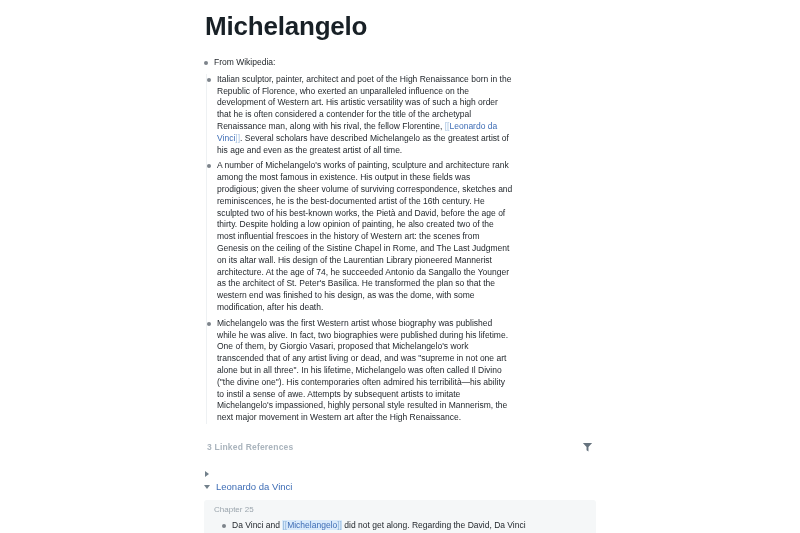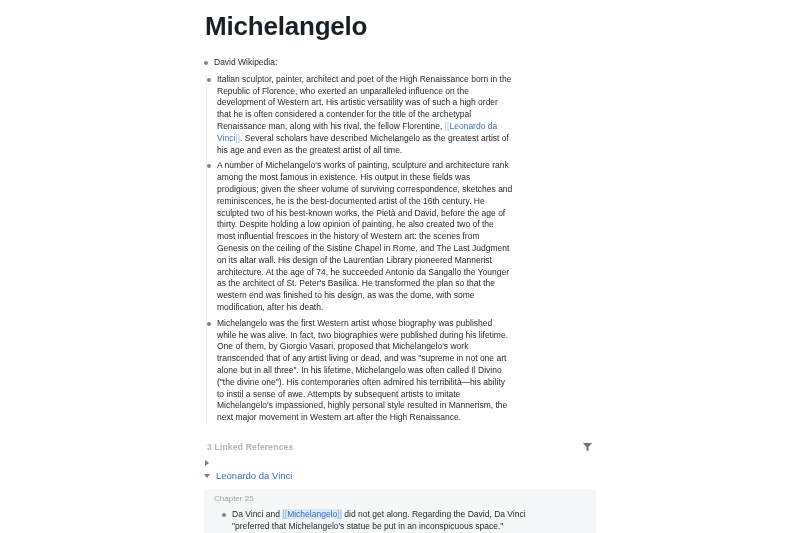--- a/index.html
+++ b/index.html
@@ -33,21 +33,21 @@
 
   .seg-bracket{color:#a9c3e2;}
   .seg-link{color:#3e6db5;cursor:pointer;}
   .seg-hl-bracket{color:#8fb4da;background:#d9eafb;cursor:pointer;}
   .seg-hl-link{color:#3e6db5;background:#d9eafb;cursor:pointer;}
 
   
   .linked-refs{margin-top:18px;}
   .refs-header{
     display:flex;align-items:center;justify-content:space-between;
-    margin-bottom:5px;padding-left:3px;
+    margin-bottom:16px;padding-left:3px;
   }
   .refs-count{
     font-size:8.5px;font-weight:600;color:#aab4bd;letter-spacing:0.2px;
   }
   .filter-icon{display:inline-flex;margin-right:3px;cursor:pointer;}
   .filter-icon svg{display:block;}
 
   .ref-group{
     display:flex;align-items:center;padding:2px 0;cursor:pointer;
   }
@@ -78,21 +78,21 @@
 <body>
 
 <div class="app">
   <div class="main">
 
     <h1 class="page-title">Michelangelo</h1>
 
     <div class="outline">
       <div class="block root-block">
         <span class="bullet"></span>
-        <div class="block-text">David Wikipedia:</div>
+        <div class="block-text">From Wikipedia:</div>
       </div>
       <div class="children">
         <div class="block">
           <span class="bullet"></span>
           <div class="block-text"><span class="seg-text">Italian sculptor, painter, architect and poet of the High Renaissance born in the Republic of Florence, who exerted an unparalleled influence on the development of Western art. His artistic versatility was of such a high order that he is often considered a contender for the title of the archetypal Renaissance man, along with his rival, the fellow Florentine, </span><span class="seg-bracket">[[</span><span class="seg-link">Leonardo da Vinci</span><span class="seg-bracket">]]</span><span class="seg-text">. Several scholars have described Michelangelo as the greatest artist of his age and even as the greatest artist of all time.</span></div>
         </div>
         <div class="block">
           <span class="bullet"></span>
           <div class="block-text">A number of Michelangelo's works of painting, sculpture and architecture rank among the most famous in existence. His output in these fields was prodigious; given the sheer volume of surviving correspondence, sketches and reminiscences, he is the best-documented artist of the 16th century. He sculpted two of his best-known works, the Pietà and David, before the age of thirty. Despite holding a low opinion of painting, he also created two of the most influential frescoes in the history of Western art: the scenes from Genesis on the ceiling of the Sistine Chapel in Rome, and The Last Judgment on its altar wall. His design of the Laurentian Library pioneered Mannerist architecture. At the age of 74, he succeeded Antonio da Sangallo the Younger as the architect of St. Peter's Basilica. He transformed the plan so that the western end was finished to his design, as was the dome, with some modification, after his death.</div>
         </div>

